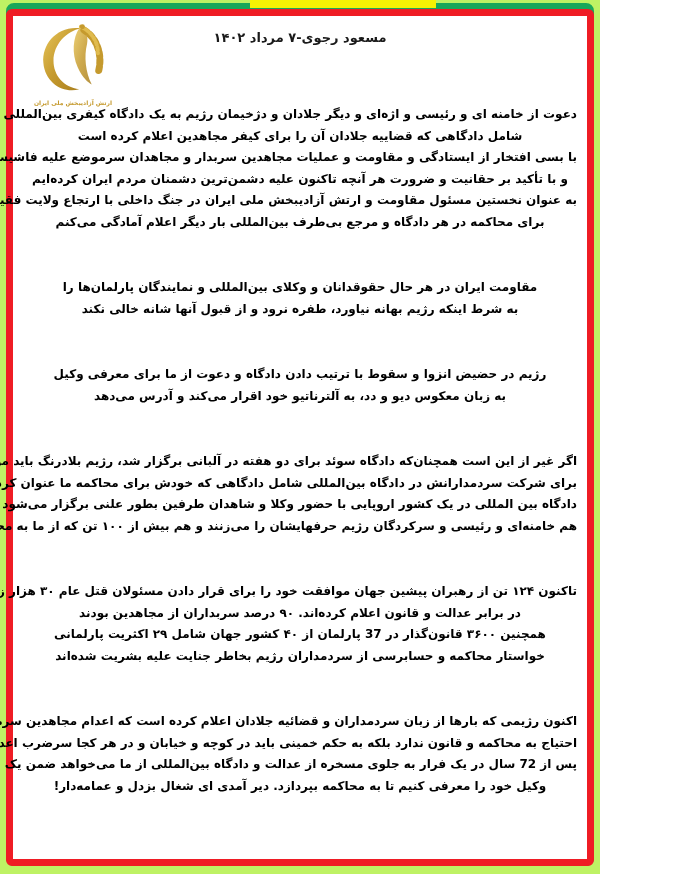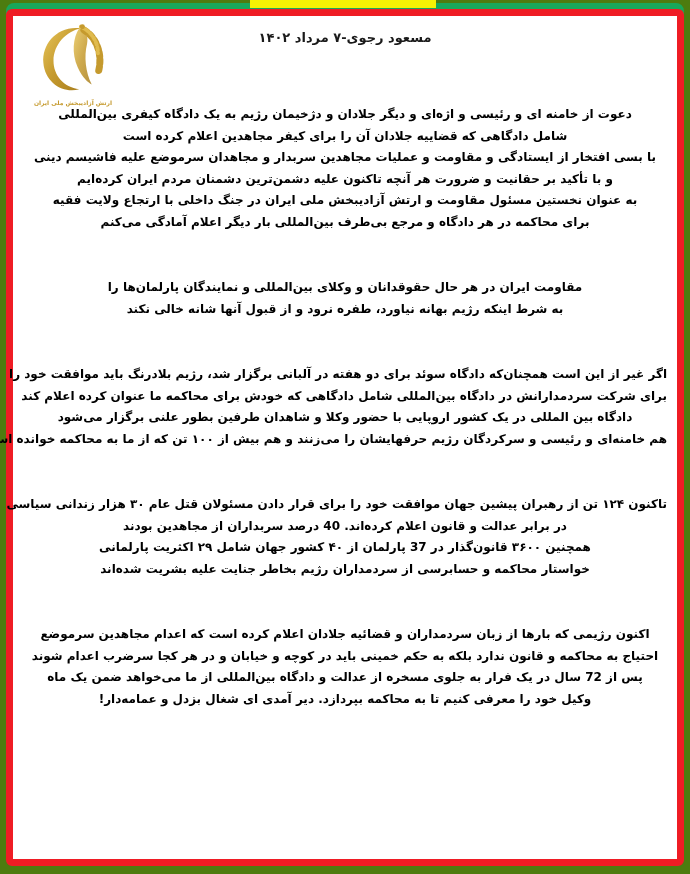--- a/index.html
+++ b/index.html
@@ -1,20 +1,20 @@
 <!DOCTYPE html>
 <html lang="fa"><head>
 <meta charset="utf-8">
 <style>
   html,body{margin:0;padding:0;background:#ffffff;}
   body{font-family:"DejaVu Sans",sans-serif;}
   .canvas{
     position:relative;
-    width:690px;height:874px;
-    background:#4d7c0f;
+    width:600px;height:874px;
+    background:#bef264;
     overflow:hidden;
   }
   
   .frame-green{
     position:absolute;
     left:6px;top:3px;right:6px;bottom:8px;
     border:7px solid #19a75a;
     border-radius:8px;
     background:#ffffff;
   }
@@ -114,31 +114,35 @@
         <span class="line">و با تأکید بر حقانیت و ضرورت هر آنچه تاکنون علیه دشمن‌ترین دشمنان مردم ایران کرده‌ایم</span>
         <span class="line">به عنوان نخستین مسئول مقاومت و ارتش آزادیبخش ملی ایران در جنگ داخلی با ارتجاع ولایت فقیه</span>
         <span class="line">برای محاکمه در هر دادگاه و مرجع بی‌طرف بین‌المللی بار دیگر اعلام آمادگی می‌کنم</span>
       </p>
 
       <p>
         <span class="line">مقاومت ایران در هر حال حقوقدانان و وکلای بین‌المللی و نمایندگان پارلمان‌ها را</span>
         <span class="line">به شرط اینکه رژیم بهانه نیاورد، طفره نرود و از قبول آنها شانه خالی نکند</span>
       </p>
 
+      <p>
+        <span class="line">رژیم در حضیض انزوا و سقوط با ترتیب دادن دادگاه و دعوت از ما برای معرفی وکیل</span>
+        <span class="line">به زبان معکوس دیو و دد، به آلترناتیو خود اقرار می‌کند و آدرس می‌دهد</span>
+      </p>
 
       <p>
         <span class="line">اگر غیر از این است همچنان‌که دادگاه سوئد برای دو هفته در آلبانی برگزار شد، رژیم بلادرنگ باید موافقت خود را</span>
         <span class="line">برای شرکت سردمدارانش در دادگاه بین‌المللی شامل دادگاهی که خودش برای محاکمه ما عنوان کرده اعلام کند</span>
         <span class="line">دادگاه بین المللی در یک کشور اروپایی با حضور وکلا و شاهدان طرفین بطور علنی برگزار می‌شود</span>
         <span class="line">هم خامنه‌ای و رئیسی و سرکردگان رژیم حرفهایشان را می‌زنند و هم بیش از ۱۰۰ تن که از ما به محاکمه خوانده است</span>
       </p>
 
       <p>
         <span class="line">تاکنون ۱۲۴ تن از رهبران پیشین جهان موافقت خود را برای قرار دادن مسئولان قتل عام ۳۰ هزار زندانی سیاسی</span>
-        <span class="line">در برابر عدالت و قانون اعلام کرده‌اند. 40 درصد سربداران از مجاهدین بودند</span>
+        <span class="line">در برابر عدالت و قانون اعلام کرده‌اند. ۹۰ درصد سربداران از مجاهدین بودند</span>
         <span class="line">همچنین ۳۶۰۰ قانون‌گذار در 37 پارلمان از ۴۰ کشور جهان شامل ۲۹ اکثریت پارلمانی</span>
         <span class="line">خواستار محاکمه و حسابرسی از سردمداران رژیم بخاطر جنایت علیه بشریت شده‌اند</span>
       </p>
 
       <p>
         <span class="line">اکنون رژیمی که بارها از زبان سردمداران و قضائیه جلادان اعلام کرده است که اعدام مجاهدین سرموضع</span>
         <span class="line">احتیاج به محاکمه و قانون ندارد بلکه به حکم خمینی باید در کوچه و خیابان و در هر کجا سرضرب اعدام شوند</span>
         <span class="line">پس از 72 سال در یک فرار به جلوی مسخره از عدالت و دادگاه بین‌المللی از ما می‌خواهد ضمن یک ماه</span>
         <span class="line">وکیل خود را معرفی کنیم تا به محاکمه بپردازد. دیر آمدی ای شغال بزدل و عمامه‌دار!</span>
       </p>

